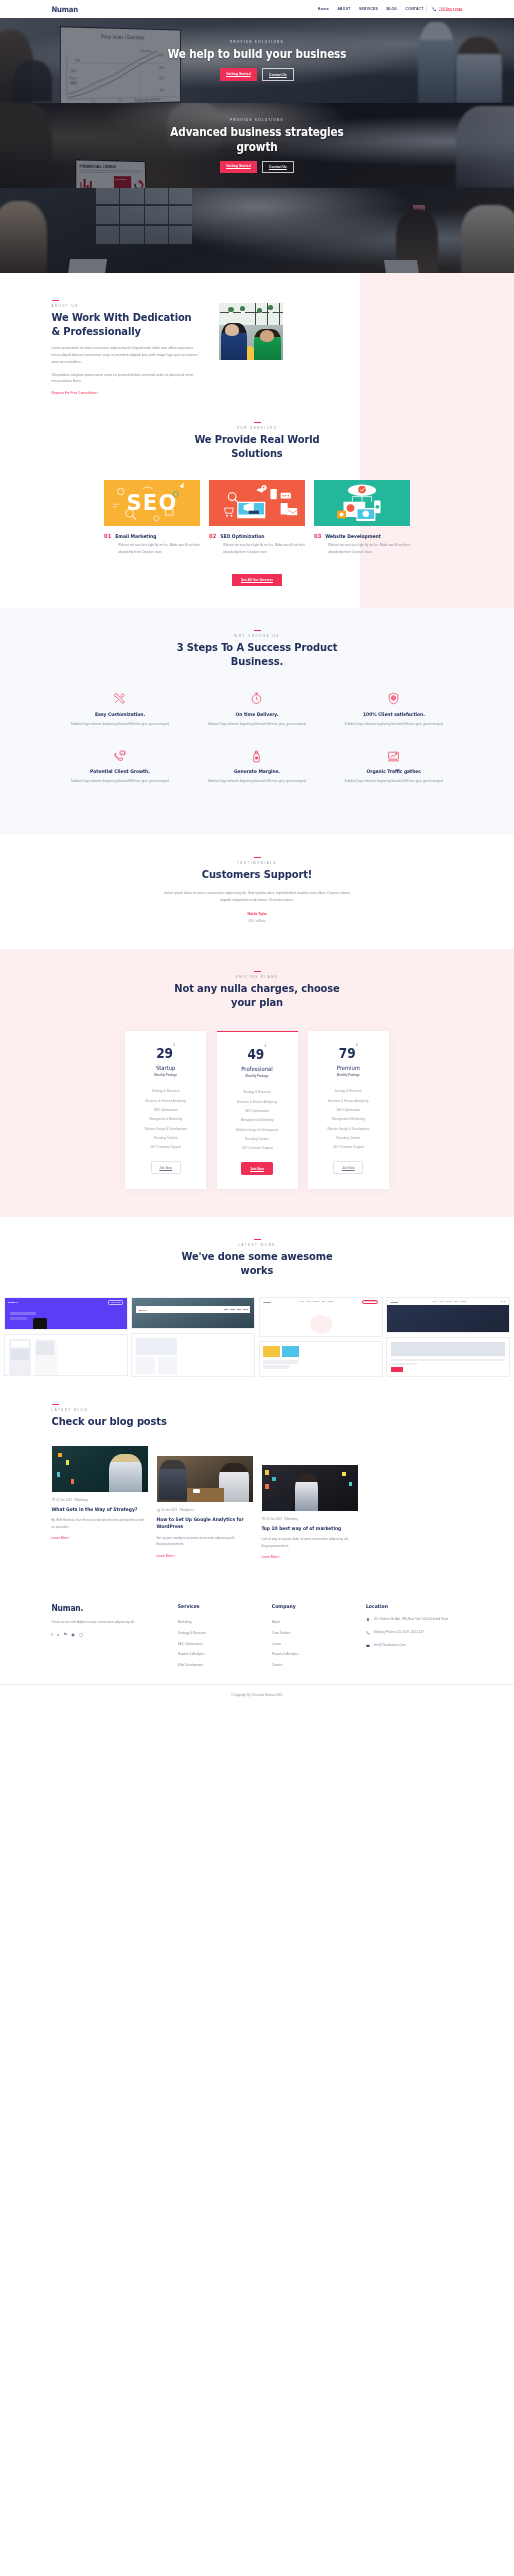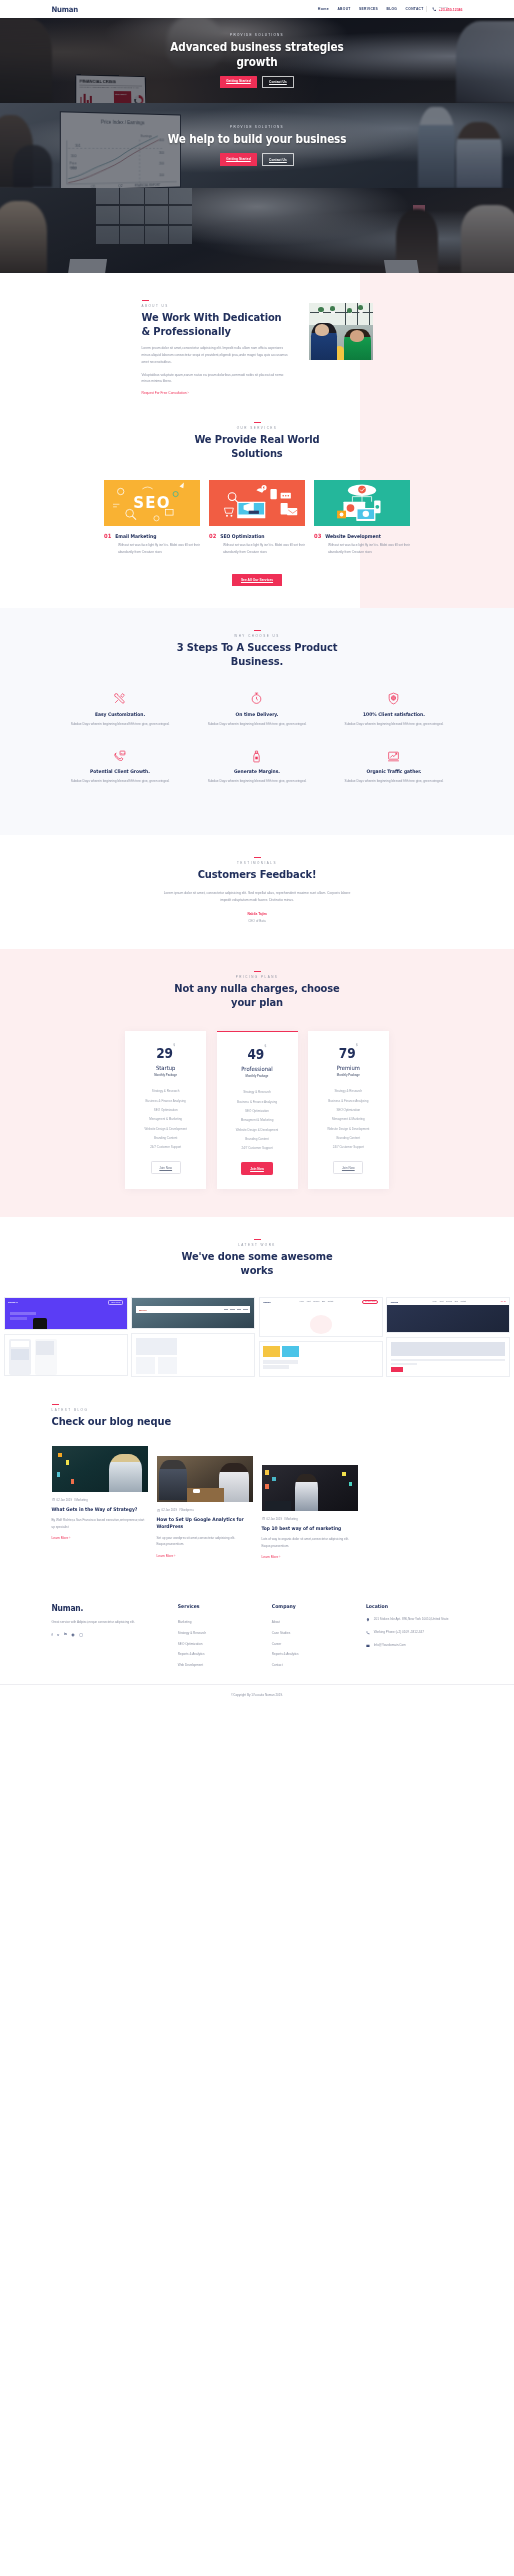--- a/index.html
+++ b/index.html
@@ -89,21 +89,21 @@
   .h3bg .pink { position:absolute; right:89px; top:16.7px; width:11.6px; height:13px; background:#f1889c; opacity:.85;}
   .h3bg .wl { position:absolute; left:-7.7px; top:13px; width:55px; height:72px; background:linear-gradient(180deg,#cbb89f,#4a3f35); border-radius:42% 42% 0 0; filter:blur(1.3px);}
   .h3bg .wr { position:absolute; right:76px; top:20.6px; width:42px; height:64px; background:linear-gradient(180deg,#2e2824,#60534a); border-radius:44% 44% 0 0; filter:blur(1.3px);}
   .h3bg .wr2 { position:absolute; right:-6.4px; top:16.7px; width:59px; height:68px; background:linear-gradient(180deg,#d9d2c9,#6b6158); border-radius:38% 38% 0 0; filter:blur(1.3px);}
   .h3bg .lap { position:absolute; left:69px; bottom:-1.3px; width:37px; height:15.4px; background:#d6d9dd; transform:skewX(-8deg);}
   .h3bg .lap2 { position:absolute; right:96px; bottom:-1.3px; width:33px; height:14px; background:#cfd3d8; transform:skewX(9deg);}
 
   
   .about { position:relative; background:#fff; padding:27px 0 23px; }
   .about .pinkpanel { position:absolute; right:0; top:0; width:154px; height:100%; background:#fdeff0; }
-  .about-inner { position:relative; width:411px; margin:0 auto; display:flex; gap:16px; z-index:2;justify-content:center;}
+  .about-inner { position:relative; width:411px; margin:0 auto; display:flex; gap:16px; z-index:2;}
   .sec-line { width:7px;height:1.3px;background:#ef2f56;margin-bottom:2.6px;}
   .sec-eyebrow { font-size:3px; letter-spacing:1.5px; color:#8d93a1; text-transform:uppercase; margin-bottom:3.2px;}
   .h2 { font-family:"DejaVu Sans Condensed","Liberation Sans",sans-serif; font-size:11px; line-height:1.3; font-weight:bold; color:#22305c; letter-spacing:-0.1px;}
   .about .copy { max-width:151px; }
   .about p { font-size:3.3px; line-height:2.05; color:#8b90a0; margin-top:5.8px;}
   .link-red { display:inline-block; margin-top:5.8px; font-size:3.3px; color:#ef2f56; text-decoration:none;}
   .about .photo { width:64px; height:57px; position:relative; overflow:hidden; flex:none; margin-top:2.6px;}
   .ph-bg { position:absolute; inset:0; background:linear-gradient(165deg,#dfe6e3 0%,#b9c6c3 28%,#8f9d9c 100%);}
   .ph-shelf { position:absolute; left:0; top:0; width:100%; height:22px; background:
       linear-gradient(90deg,#e8eeea 0 1.3px,transparent 1.3px),
@@ -124,21 +124,21 @@
   .svc-inner { position:relative; width:411px; margin:0 auto; z-index:2;}
   .center { text-align:center; }
   .center .sec-line { margin:0 auto 2.6px; }
   .svc-head .h2 { max-width:148px; margin:0 auto; }
   .svc-grid { display:flex; gap:9px; margin-top:19px; justify-content:center;}
   .svc-card { width:96px; }
   .svc-img { height:46px; position:relative; overflow:hidden; }
   .svc-img.c1 { background:#f9b233; }
   .svc-img.c2 { background:#f15d43; }
   .svc-img.c3 { background:#24b79b; }
-  .seo-word { position:absolute; left:50%; top:50%; transform:translate(-50%,-50%); font-size:15px; font-weight:bold; color:#fff; letter-spacing:1.3px; font-family:"DejaVu Sans",sans-serif;}
+  .seo-word { position:absolute; left:50%; top:50%; transform:translate(-50%,-50%); font-size:21px; font-weight:bold; color:#fff; letter-spacing:1.3px; font-family:"DejaVu Sans",sans-serif;}
   .svc-meta { display:flex; gap:3.9px; margin-top:6.4px; align-items:baseline;}
   .svc-num { font-family:"DejaVu Sans Condensed","Liberation Sans",sans-serif; font-size:5.8px; font-weight:bold; color:#ef2f56;}
   .svc-title { font-family:"DejaVu Sans Condensed","Liberation Sans",sans-serif; font-size:5px; font-weight:bold; color:#22305c;}
   .svc-desc { font-size:3.2px; line-height:2.1; color:#8b90a0; margin-top:3.2px; padding-left:14px;}
   .svc-btn-wrap { text-align:center; margin-top:16.7px;}
   .btn-red { background:#ef2f56; color:#fff; font-size:3.3px; padding:3.9px 9px; display:inline-block; border-radius:0.6px; font-weight:bold;}
 
   
   .cta { background:#475273; padding:16.7px 0; }
   .cta-inner { width:411px; margin:0 auto; display:flex; align-items:center; justify-content:space-between;}
@@ -249,52 +249,20 @@
         </div>
         <div class="callbox">
           <svg class="phone-ic" viewBox="0 0 24 24" fill="currentColor">
               <path d="M6.6 10.8c1.4 2.8 3.8 5.1 6.6 6.6l2.2-2.2c.3-.3.7-.4 1-.2 1.1.4 2.4.6 3.6.6.6 0 1 .4 1 1V20c0 .6-.4 1-1 1C10.6 21 3 13.4 3 4c0-.6.4-1 1-1h3.5c.6 0 1 .4 1 1 0 1.3.2 2.5.6 3.6.1.4 0 .8-.2 1l-2.3 2.2z"></path>
             </svg>
           <div>
             <div class="cl">Call Now</div>
             <div class="cn">+23-450-12346</div>
           </div>
         </div>
-      </div>
-    </div>
-  </div>
-
-  <div class="hero">
-    <div class="bg h1bg">
-      <div class="person-l"></div>
-        <div class="person-c"></div>
-        <div class="person-r"></div>
-      <div class="laptop">
-        <div class="t1">FINANCIAL CRISIS</div>
-        <div class="rule"></div>
-        <div class="t2">THE FINANCIAL ASSETS DISTINCT LOSS A LARGE PART OF THEIR NOMINAL VALUE</div>
-        <div class="bars">
-            <i style="height:12.2px"></i>
-            <i style="height:15.4px"></i>
-            <i style="height:9px"></i>
-            <i style="height:13.5px"></i>
-          </div>
-        <div class="red">
-            <b>Stock Market</b>
-          </div>
-        <div class="donut"></div>
-      </div>
-    </div>
-    <div class="ov"></div>
-    <div class="hero-content">
-      <div class="eyebrow">PROVIDE SOLUTIONS</div>
-      <h1>Advanced business strategies growth</h1>
-      <div class="hero-btns">
-        <a class="btn btn-pri" href="#">Getting Started</a>
-        <a class="btn btn-out" href="#">Contact Us</a>
       </div>
     </div>
   </div>
 
   <div class="hero">
     <div class="bg h2bg">
       <div class="screen">
         <div class="ttl">Price Index / Earnings</div>
         <svg width="122" height="60" viewBox="0 0 190 94">
           <path d="M8 86 L8 20 M8 86 L182 86" stroke="#b9c2ca" stroke-width="1" fill="none"></path>
@@ -319,20 +287,52 @@
       </div>
       <div class="p1"></div>
         <div class="p2"></div>
         <div class="p3"></div>
         <div class="p4"></div>
     </div>
     <div class="ov"></div>
     <div class="hero-content">
       <div class="eyebrow">PROVIDE SOLUTIONS</div>
       <h1>We help to build your business</h1>
+      <div class="hero-btns">
+        <a class="btn btn-pri" href="#">Getting Started</a>
+        <a class="btn btn-out" href="#">Contact Us</a>
+      </div>
+    </div>
+  </div>
+
+  <div class="hero">
+    <div class="bg h1bg">
+      <div class="person-l"></div>
+        <div class="person-c"></div>
+        <div class="person-r"></div>
+      <div class="laptop">
+        <div class="t1">FINANCIAL CRISIS</div>
+        <div class="rule"></div>
+        <div class="t2">THE FINANCIAL ASSETS DISTINCT LOSS A LARGE PART OF THEIR NOMINAL VALUE</div>
+        <div class="bars">
+            <i style="height:12.2px"></i>
+            <i style="height:15.4px"></i>
+            <i style="height:9px"></i>
+            <i style="height:13.5px"></i>
+          </div>
+        <div class="red">
+            <b>Stock Market</b>
+          </div>
+        <div class="donut"></div>
+      </div>
+    </div>
+    <div class="ov"></div>
+    <div class="hero-content">
+      <div class="eyebrow">PROVIDE SOLUTIONS</div>
+      <h1>Advanced business strategies growth</h1>
       <div class="hero-btns">
         <a class="btn btn-pri" href="#">Getting Started</a>
         <a class="btn btn-out" href="#">Contact Us</a>
       </div>
     </div>
   </div>
 
   <div class="hero">
     <div class="bg h3bg">
       <div class="win">
@@ -564,21 +564,21 @@
         </div>
 
       </div>
     </div>
   </div>
 
   <div class="testi">
     <div class="testi-inner">
       <div class="sec-line" style="margin:0 auto 2.6px"></div>
       <div class="sec-eyebrow">TESTIMONIALS</div>
-      <div class="h2">Customers Feedback!</div>
+      <div class="h2">Customers Support!</div>
       <div class="testi-q">Lorem ipsum dolor sit amet, consectetur adipisicing elit. Sed repellat alias, reprehenderit maxime sunt ullam. Corporis labore impedit voluptatum modi facere. Distinctio minus.</div>
       <div class="testi-n">Nabila Tajim</div>
       <div class="testi-r">CEO of Bata</div>
     </div>
   </div>
 
   <div class="pricing">
     <div class="pricing-inner">
       <div class="center">
         <div class="sec-line"></div>
@@ -731,21 +731,21 @@
         </div>
       </div>
 
     </div>
   </div>
 
   <div class="blog">
     <div class="blog-inner">
       <div class="sec-line"></div>
       <div class="sec-eyebrow">LATEST BLOG</div>
-      <div class="h2">Check our blog neque</div>
+      <div class="h2">Check our blog posts</div>
 
       <div class="blog-grid">
 
         <div class="blog-card off1">
           <div class="blog-img bi1">
             <span class="sticky" style="left:6.4px;top:6.4px;background:#f5a623"></span>
             <span class="sticky" style="left:14px;top:14px;background:#f2e14c"></span>
             <span class="sticky" style="left:5.1px;top:26px;background:#52c1d1"></span>
             <span class="sticky" style="left:19px;top:33px;background:#ef6f4a"></span>
             <span style="position:absolute;right:5.1px;top:7.7px;width:33px;height:39px;background:linear-gradient(180deg,#d8c48e 0 20%, #dfe5ea 20%, #9aa7b3);border-radius:40% 40% 0 0"></span>

